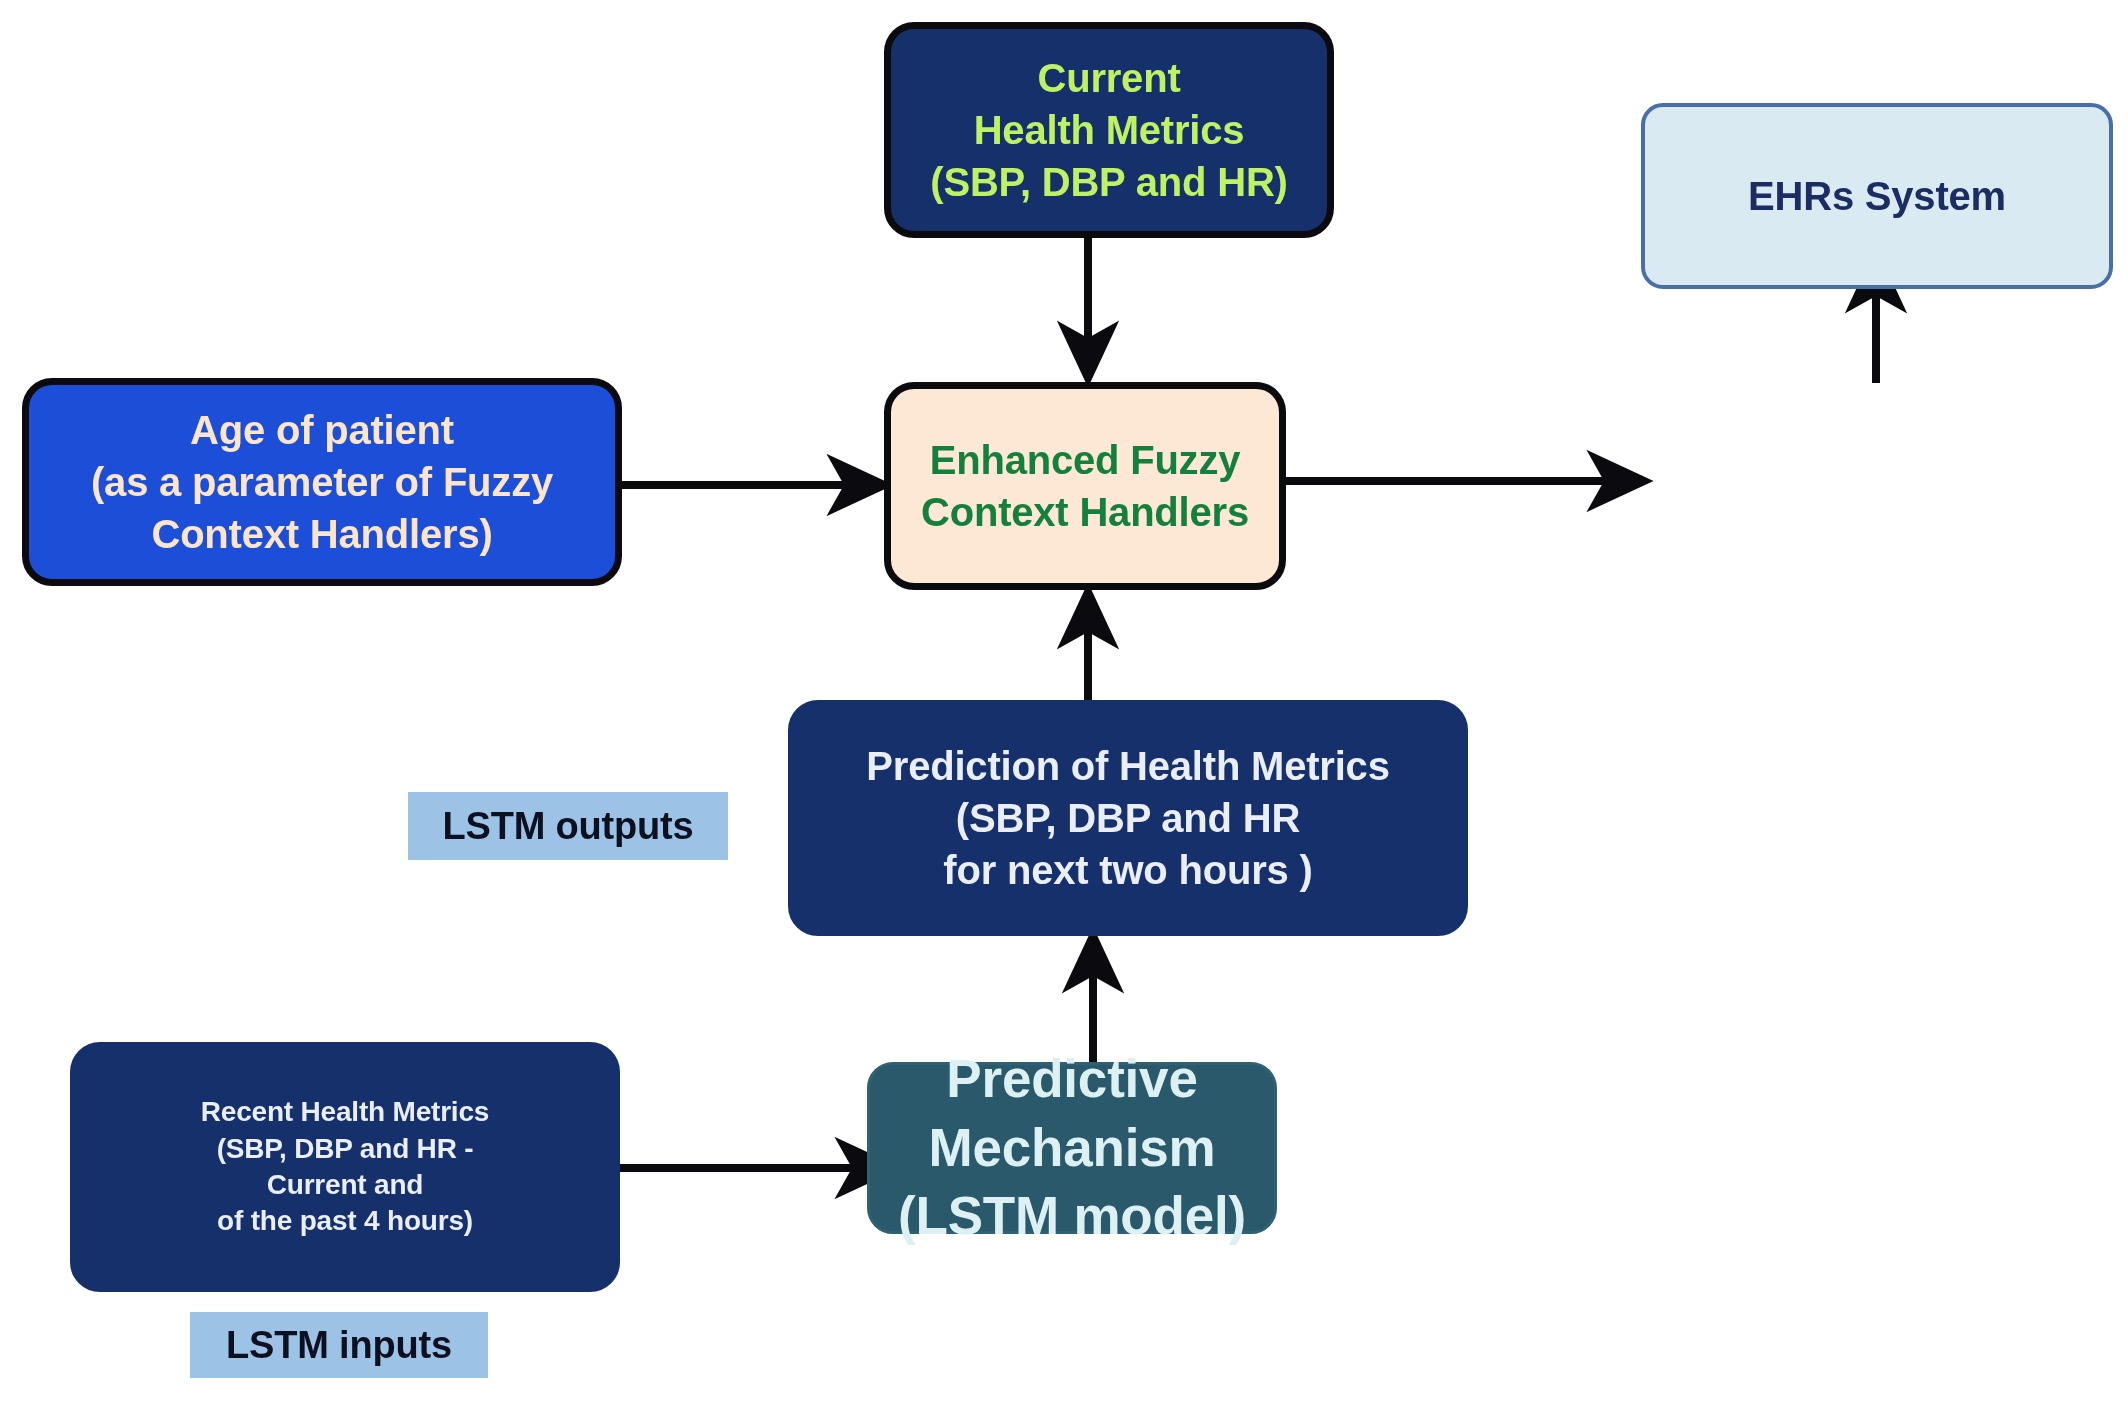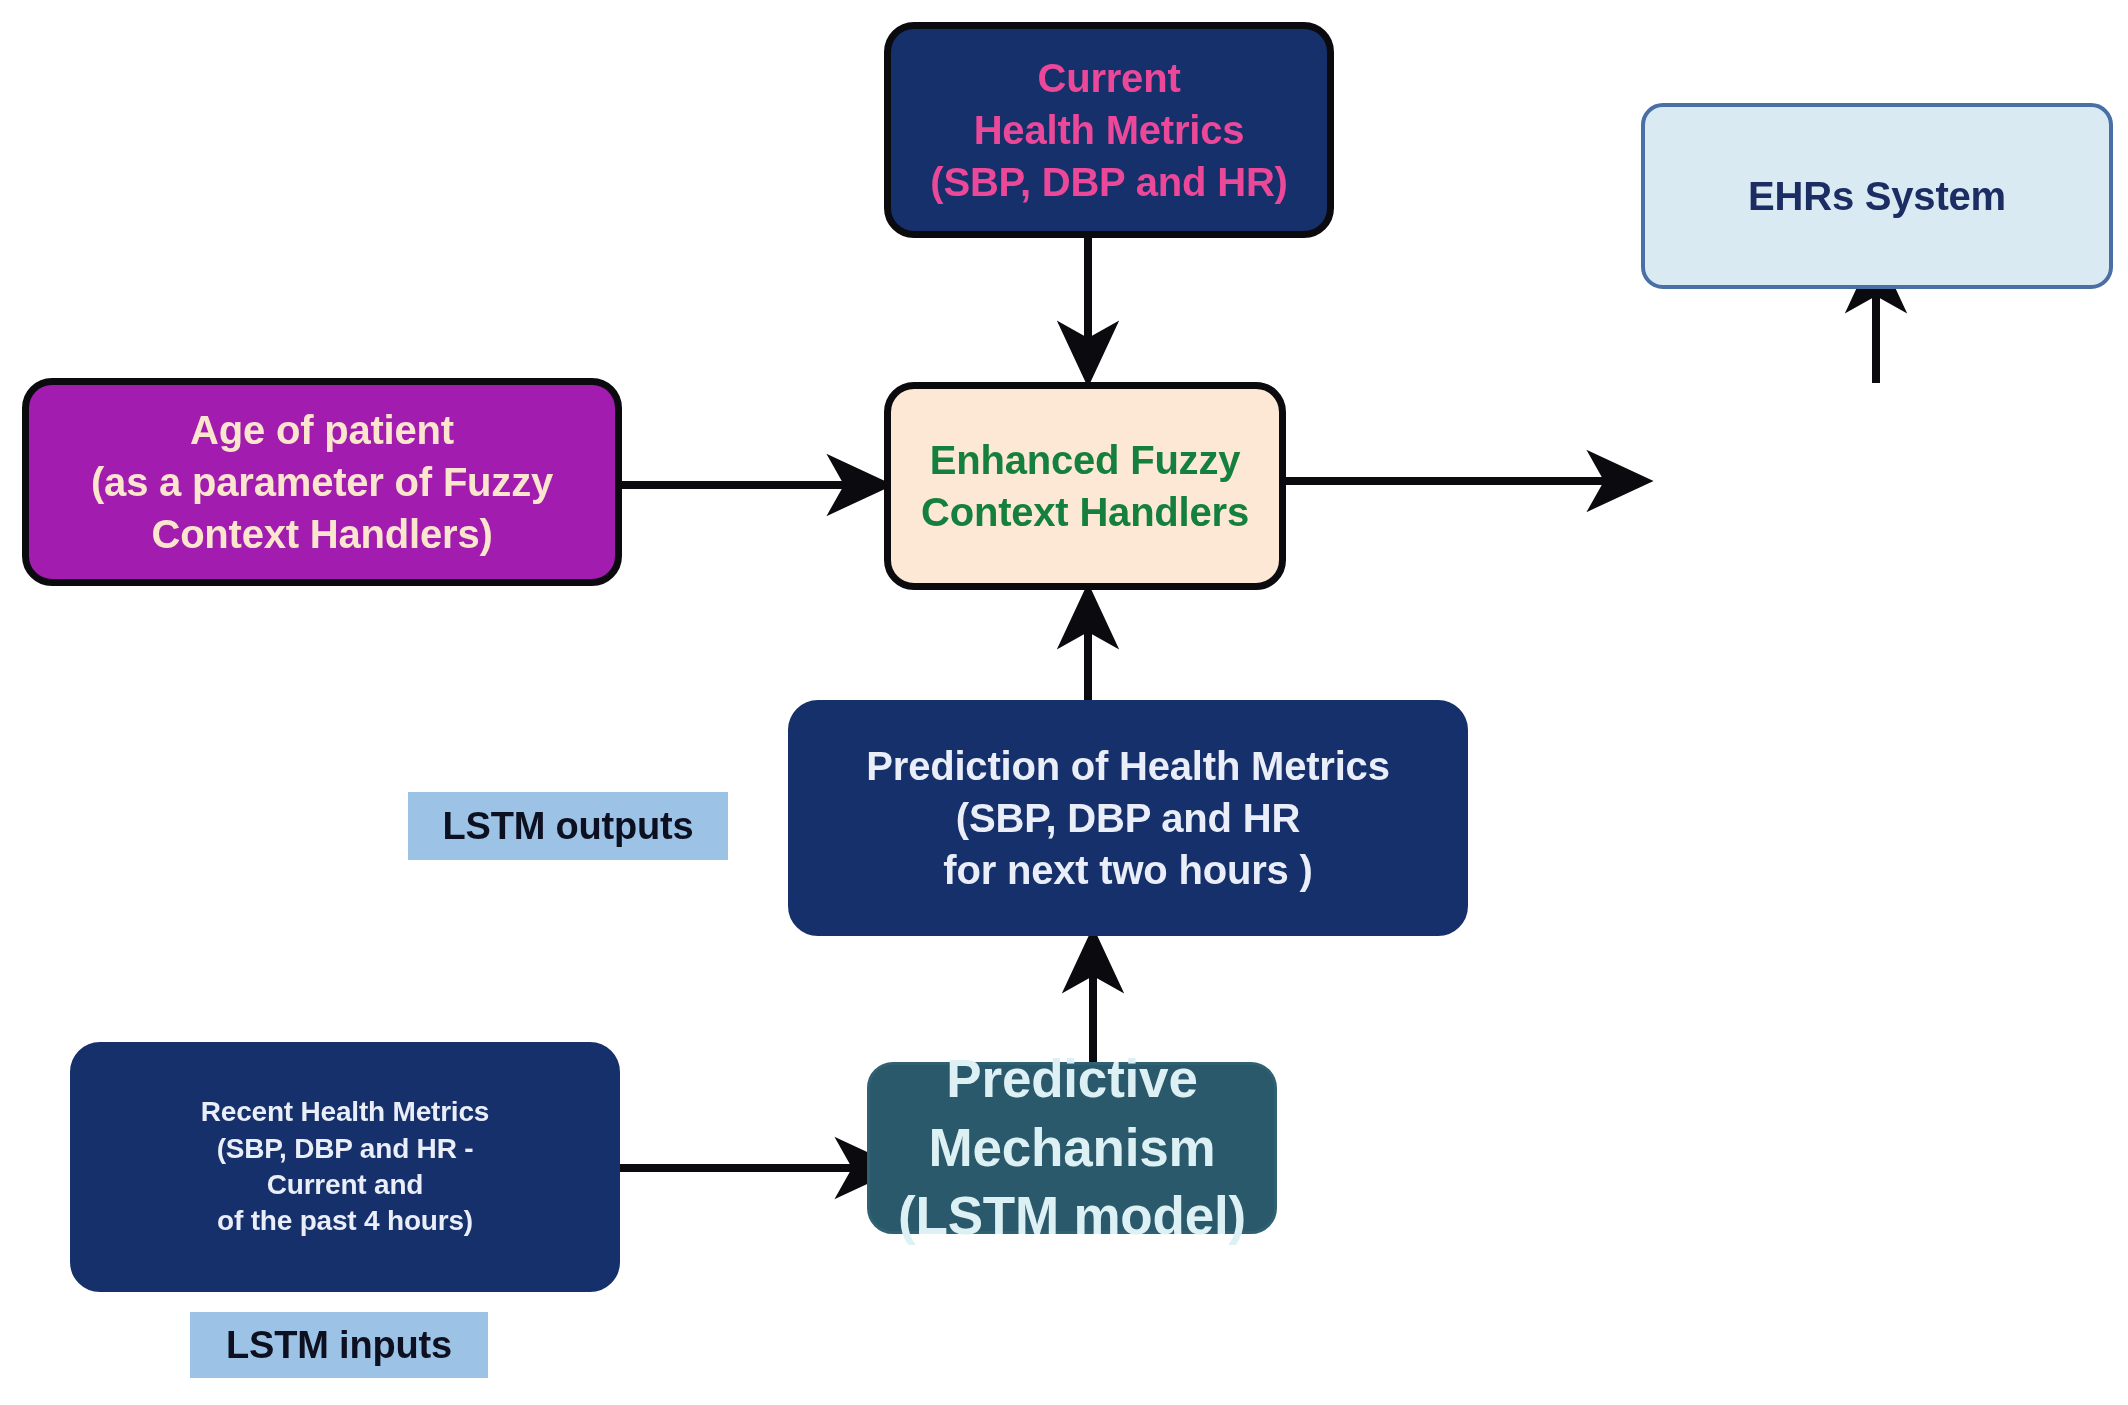--- a/index.html
+++ b/index.html
@@ -26,32 +26,32 @@
     box-sizing: border-box;
     font-weight: bold;
     line-height: 1.30;
     white-space: pre-line;
     letter-spacing: -0.2px;
   }
 
   
   .n-navy-black {
     background: #16306b;
-    color: #ec4899;
+    color: #bef264;
     border: 7px solid #0b0b0f;
     border-radius: 30px;
   }
   .n-navy-plain {
     background: #16306b;
     color: #e9eef8;
     border: 3px solid #16306b;
     border-radius: 30px;
   }
   .n-purple {
-    background: #a21caf;
+    background: #1d4ed8;
     color: #fbe6cd;
     border: 7px solid #0b0b0f;
     border-radius: 30px;
   }
   .n-peach-black {
     background: #fce8d5;
     color: #15803d;
     border: 7px solid #0b0b0f;
     border-radius: 30px;
   }

